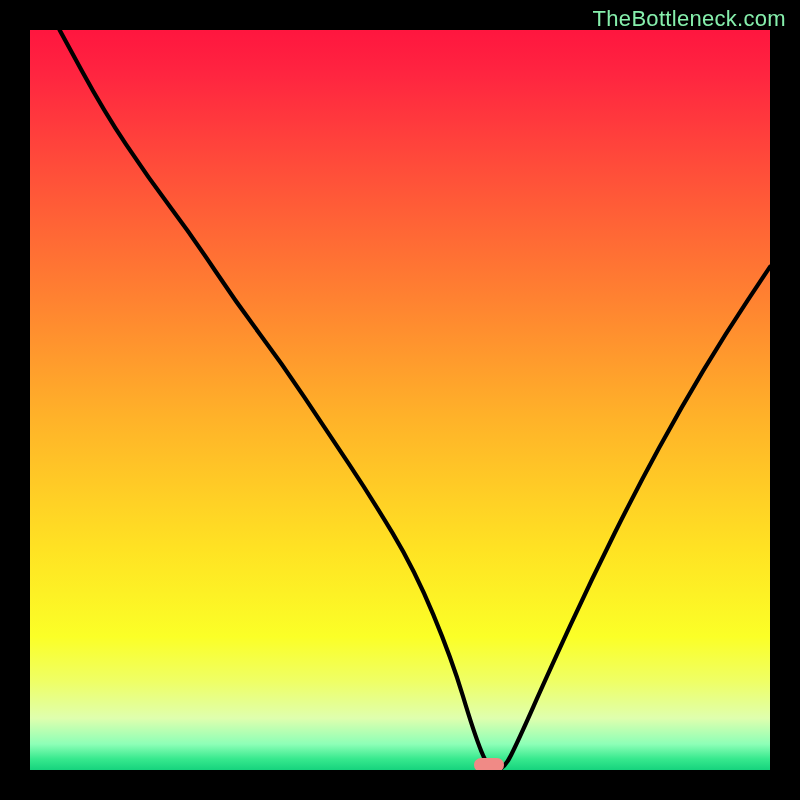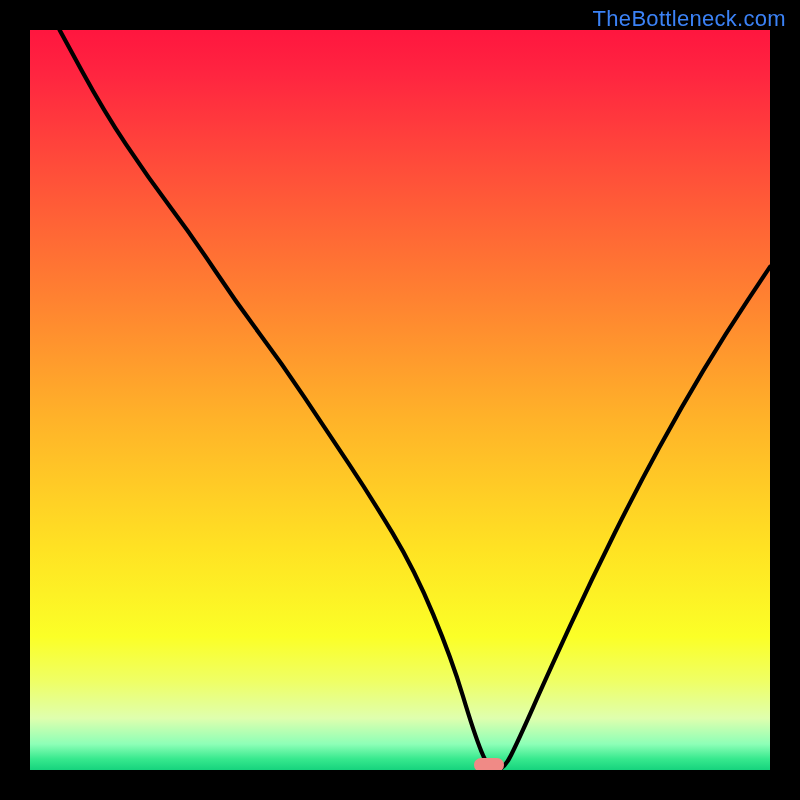--- a/index.html
+++ b/index.html
@@ -16,21 +16,21 @@
     left: 0;
     top: 0;
     width: 800px;
     height: 800px;
     background: #000;
   }
   .watermark {
     position: absolute;
     top: 6px;
     right: 14px;
-    color: #3b82f6;
+    color: #86efac;
     font-size: 22px;
     font-weight: 500;
     letter-spacing: 0.3px;
     z-index: 20;
   }
   .plot {
     position: absolute;
     left: 30px;
     top: 30px;
     width: 740px;

